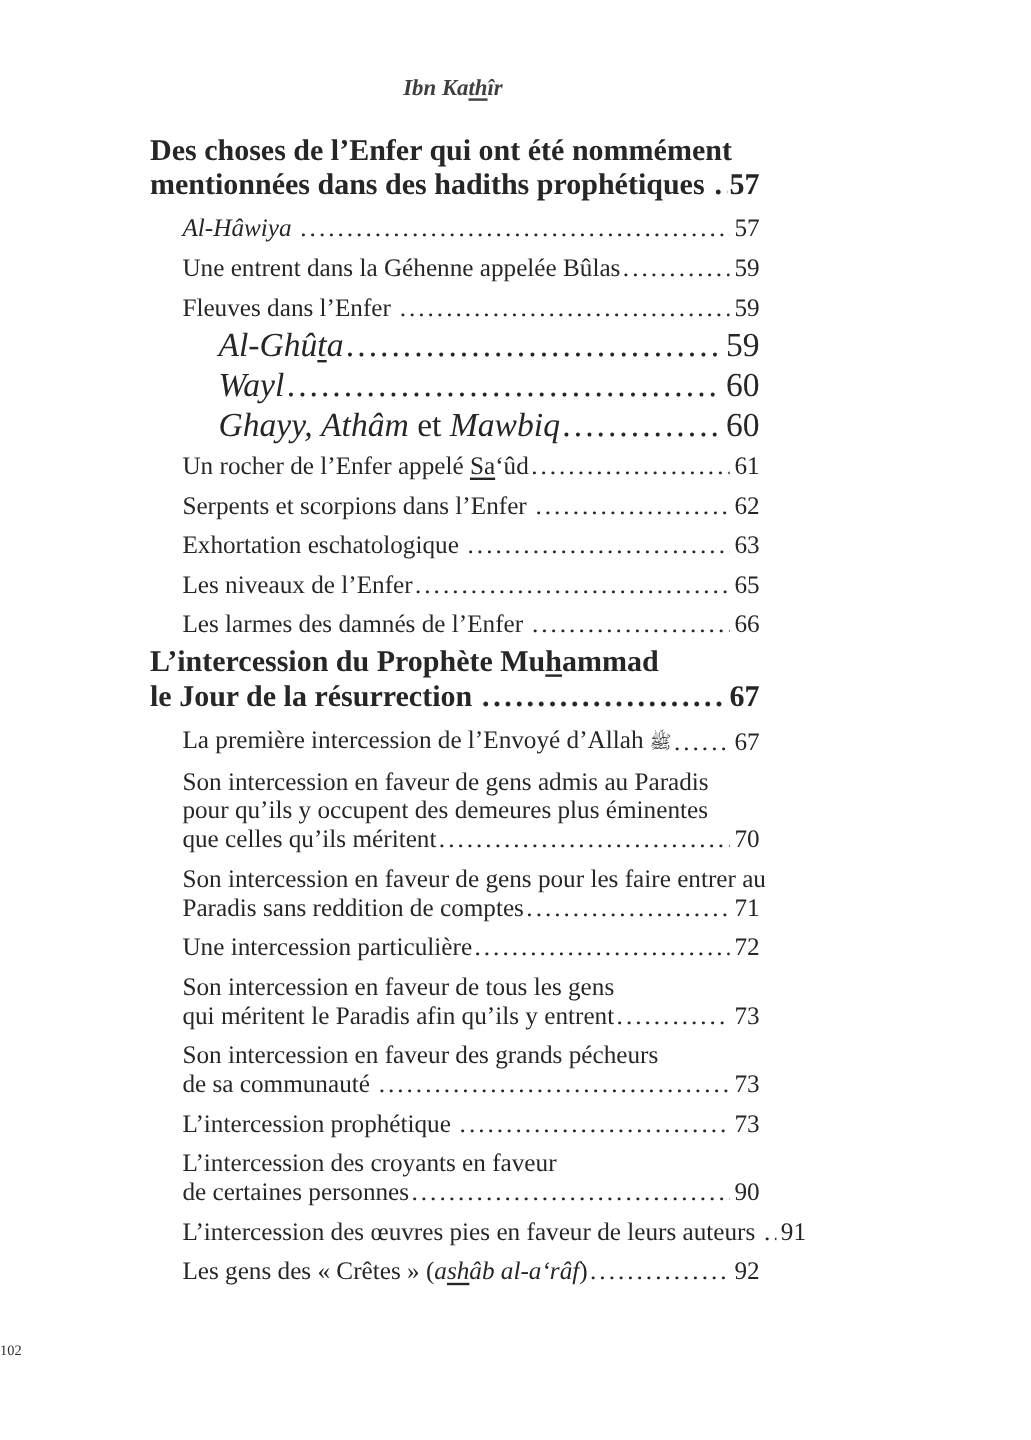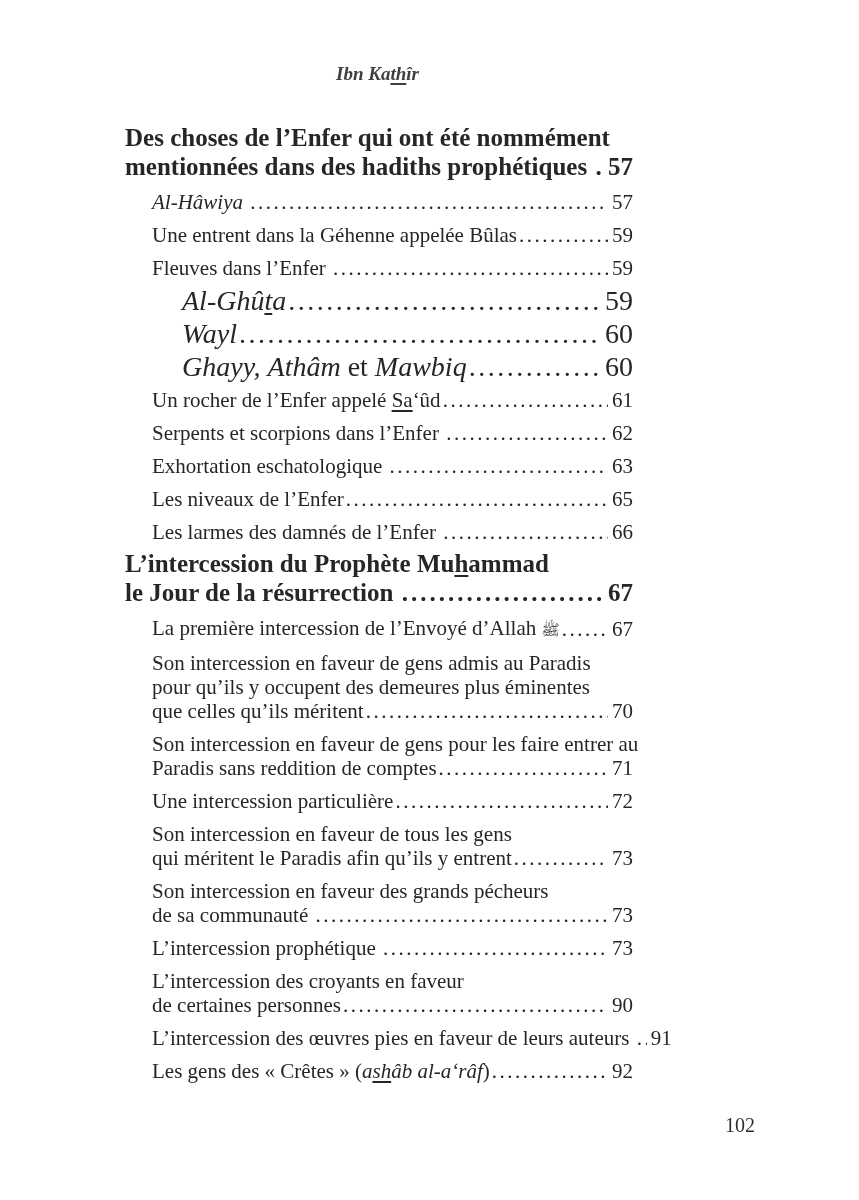--- a/index.html
+++ b/index.html
@@ -28,24 +28,24 @@
     left: 125px;
     right: 122px;
   }
   .entry { margin-top: 9px; }
   .entry.section {
     margin-top: 5px;
     font-size: 25px;
     line-height: 29px;
     font-weight: bold;
   }
-  .entry.section:first-child { margin-top: 12px; }
+  .entry.section:first-child { margin-top: 0; }
   .entry.l1 { font-size: 21px; line-height: 24px; padding-left: 27px; }
   .entry.l2 { font-size: 28px; line-height: 24px; padding-left: 57px; }
-  .line.with-page { display: flex; align-items: center; }
+  .line.with-page { display: flex; align-items: flex-end; }
   .txt { white-space: pre; }
   .it { font-style: italic; }
   .un {
     text-decoration-line: underline;
     text-decoration-thickness: 1.5px;
     text-underline-offset: 2.5px;
   }
   .sym {
     font-family: "DejaVu Sans", "Liberation Sans", sans-serif;
     font-size: 15px;
@@ -60,25 +60,24 @@
   .leader::after {
     content: "........................................................................................................................";
     letter-spacing: 2.5px;
   }
   .entry.section .leader::after { letter-spacing: 3px; }
   .pg { flex: 0 0 auto; margin-left: 4px; }
   .entry.section .pg { margin-left: 2px; }
   .footer {
     position: absolute;
     top: 1112px; left: 0; right: 0;
-    text-align: right;
-    font-size: 20px;
+    text-align: left;
+    font-size: 12px;
     line-height: 26px;
     color: #2e2e2e;
-    padding-left: 36px;
   }
 </style>
 </head>
 <body>
 
 <div class="page" style="background: rgb(255, 255, 255); color: rgb(38, 38, 38);">
   <div class="running-header"><span class="">Ibn Ka</span><span class="un ">th</span><span class="">îr</span></div>
 
   <div class="toc">
       <div class="entry section">

